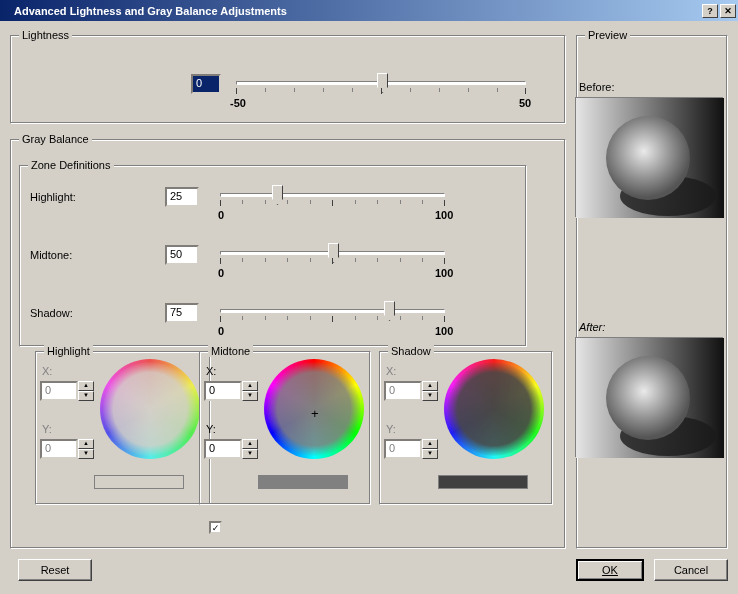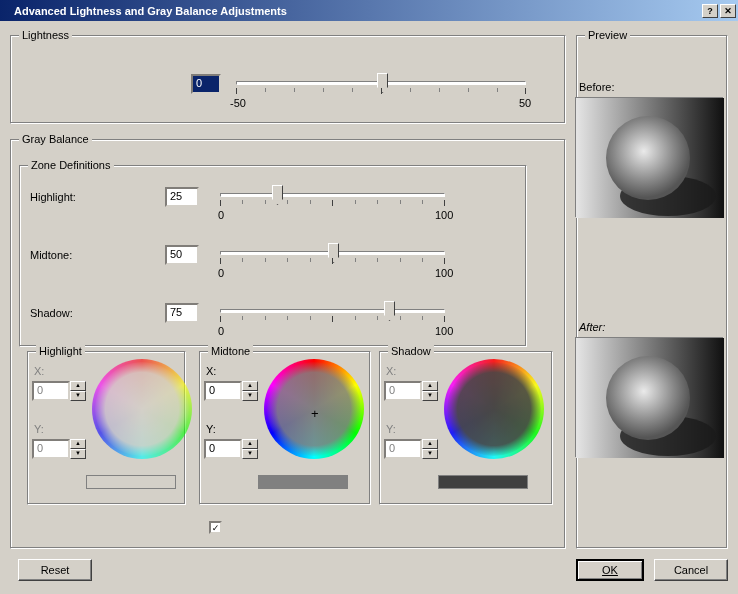--- a/index.html
+++ b/index.html
@@ -84,21 +84,21 @@
     top: -9px;
     background: #d4d0c8;
     border: 1px solid #fff;
     border-right-color: #404040;
     border-bottom-color: #404040;
     clip-path: polygon(0 0, 100% 0, 100% 70%, 50% 100%, 0 70%);
   }
   .tick-row { position: absolute; height: 6px; }
   .tick { position: absolute; width: 1px; height: 4px; background: #808080; }
   .tick.big { height: 6px; background: #404040; }
-  .tick-lbl { position: absolute; font-size: 11px; }
+  .tick-lbl { position: absolute; font-size: 11px; font-weight: bold; }
   .spin-wrap {
     position: absolute;
     width: 54px; height: 20px;
     display: flex;
   }
   .spin-txt {
     width: 38px;
     background: #fff;
     border: 2px inset #d4d0c8;
     padding: 1px 3px;
@@ -266,21 +266,21 @@
             <div class="tick" style="left:157px;"></div>
             <div class="tick" style="left:180px;"></div>
             <div class="tick" style="left:202px;"></div>
             <div class="tick big" style="left:224px;"></div>
         </div>
         <div class="tick-lbl" style="left:-2px; top:16px;">0</div>
         <div class="tick-lbl" style="left:215px; top:16px;">100</div>
       </div>
     </fieldset>
 
-    <fieldset class="disabled" style="left:16px; top:200px; width:159px; height:160px;">
+    <fieldset class="disabled" style="left:24px; top:200px; width:176px; height:160px;">
       <legend>Highlight</legend>
       <span class="lbl-sm" style="left:6px; top:8px; color:#808080;">X:</span>
       <div class="spin-wrap disabled" style="left:4px; top:24px;">
         <div class="spin-txt">0</div>
         <div class="spin-btns">
             <div class="spin-btn">▲</div>
             <div class="spin-btn">▼</div>
           </div>
       </div>
       <span class="lbl-sm" style="left:6px; top:66px; color:#808080;">Y:</span>

